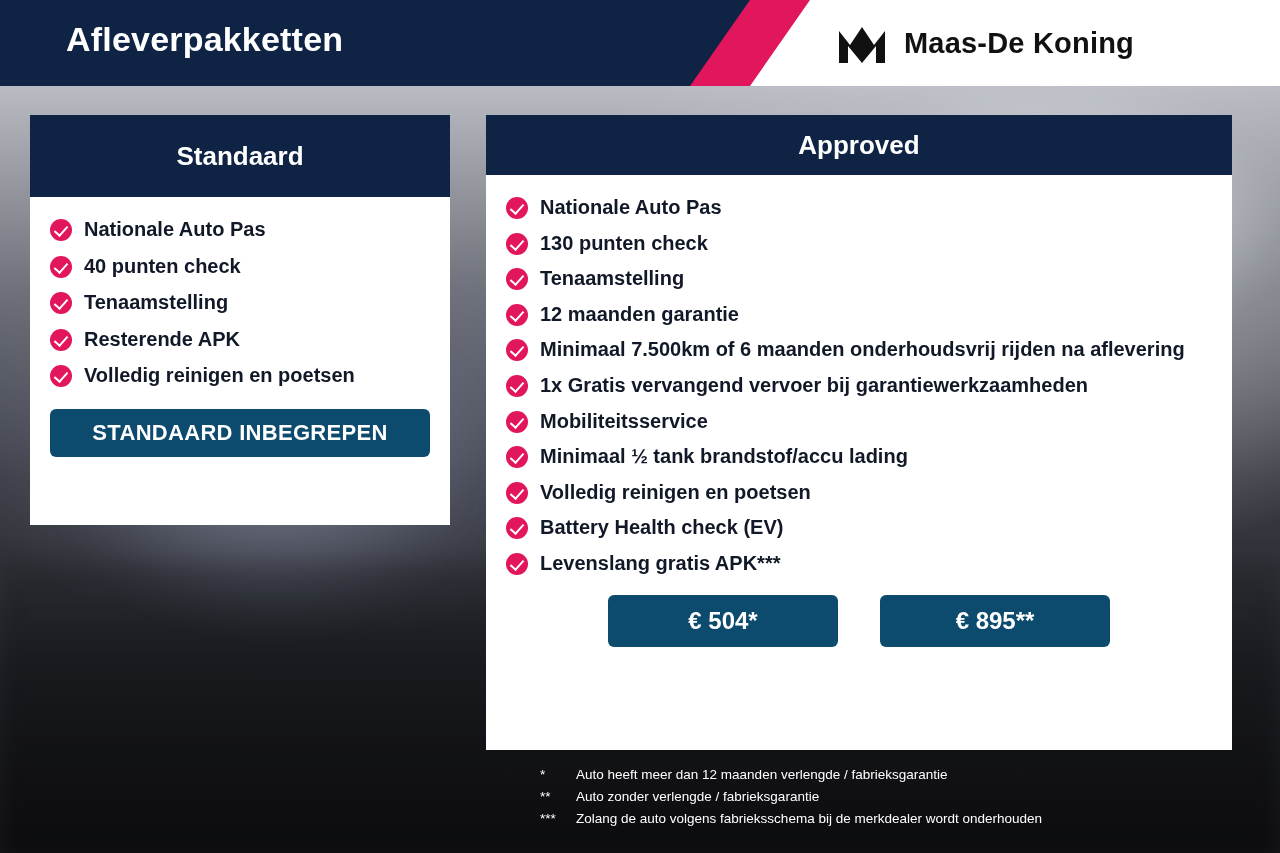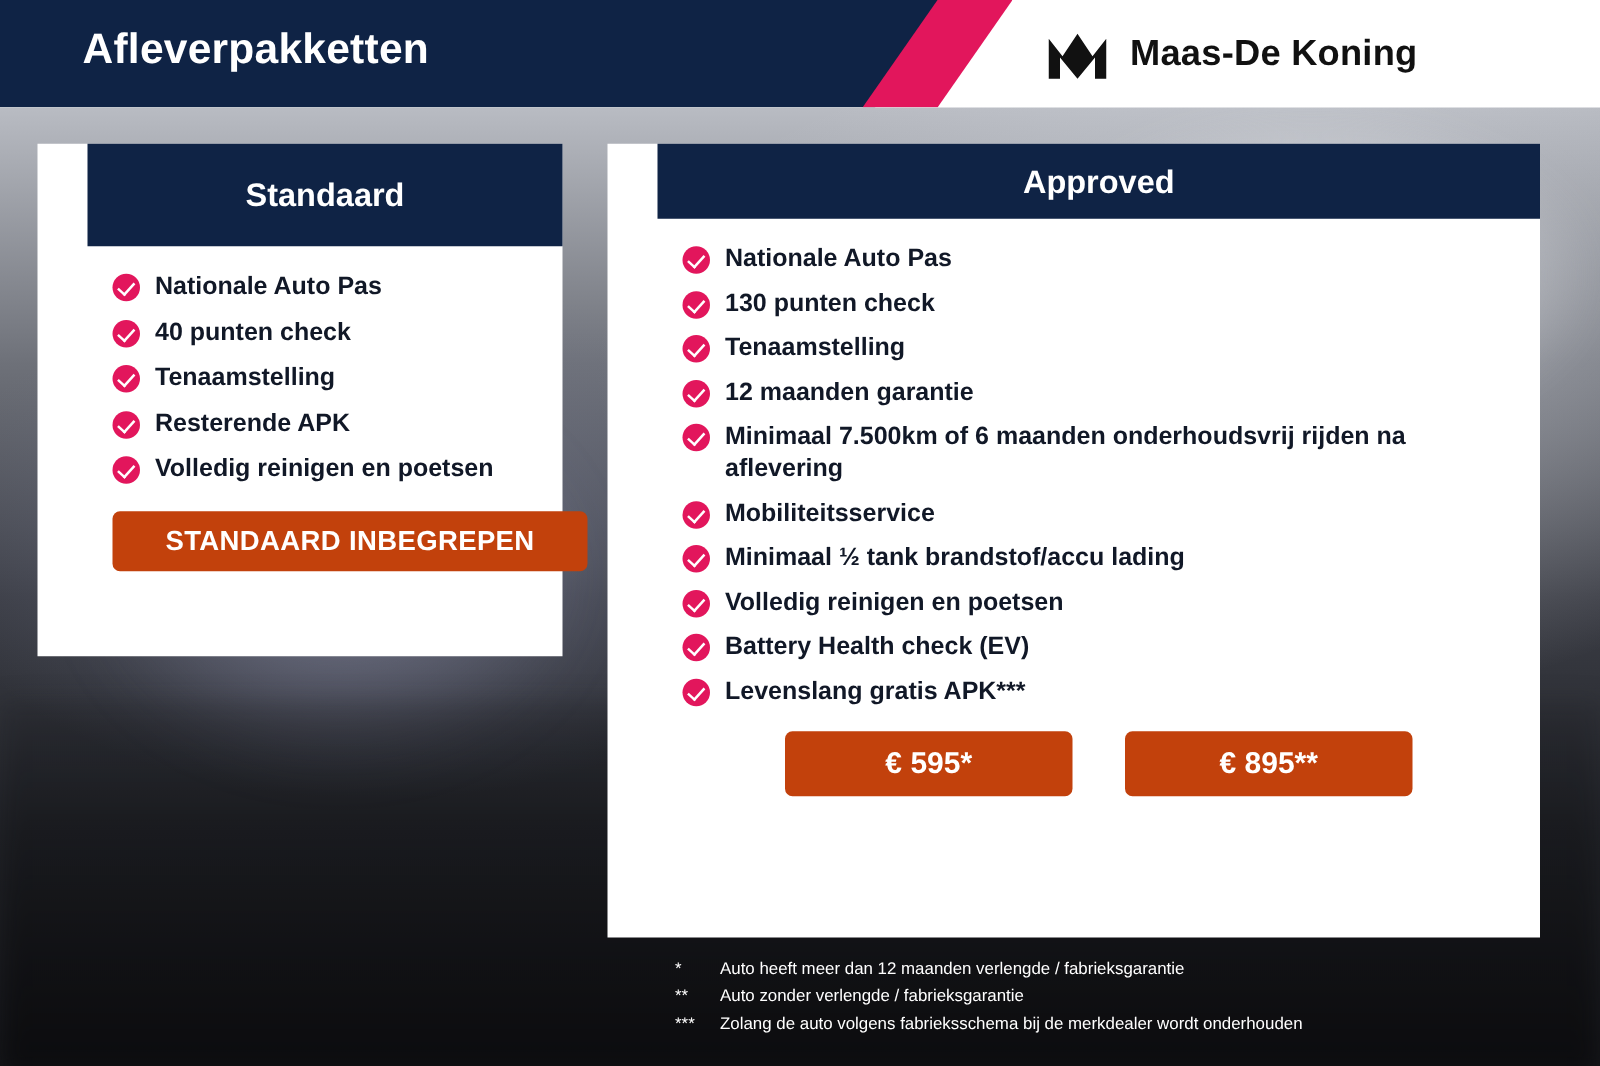--- a/index.html
+++ b/index.html
@@ -88,21 +88,20 @@
     font-size: 29px;
     font-weight: bold;
     color: #111111;
     letter-spacing: 0.2px;
   }
 
   
   .card {
     position: absolute;
     background: #ffffff;
-    padding-left: 40px;
   }
   .card-head {
     background: #0f2345;
     color: #ffffff;
     font-size: 26px;
     font-weight: bold;
     text-align: center;
     display: flex;
     align-items: center;
     justify-content: center;
@@ -139,21 +138,21 @@
     position: absolute;
     left: 7px; top: 4px;
     width: 6px; height: 11px;
     border: solid #ffffff;
     border-width: 0 2.6px 2.6px 0;
     transform: rotate(42deg);
   }
 
   .pill {
     display: block;
-    background: #c2410c;
+    background: #0c4a6e;
     color: #ffffff;
     font-weight: bold;
     text-align: center;
     border: none;
     border-radius: 6px;
     cursor: pointer;
     font-family: "Liberation Sans", sans-serif;
   }
   #standaard-included-button {
     width: 380px;
@@ -258,41 +257,45 @@
       <li>
         <span class="check"></span>
         <span>12 maanden garantie</span>
       </li>
       <li>
         <span class="check"></span>
         <span>Minimaal 7.500km of 6 maanden onderhoudsvrij rijden na aflevering</span>
       </li>
       <li>
         <span class="check"></span>
+        <span>1x Gratis vervangend vervoer bij garantiewerkzaamheden</span>
+      </li>
+      <li>
+        <span class="check"></span>
         <span>Mobiliteitsservice</span>
       </li>
       <li>
         <span class="check"></span>
         <span>Minimaal ½ tank brandstof/accu lading</span>
       </li>
       <li>
         <span class="check"></span>
         <span>Volledig reinigen en poetsen</span>
       </li>
       <li>
         <span class="check"></span>
         <span>Battery Health check (EV)</span>
       </li>
       <li>
         <span class="check"></span>
         <span>Levenslang gratis APK***</span>
       </li>
     </ul>
     <div class="price-row">
-      <button class="pill price-btn">€ 595*</button>
+      <button class="pill price-btn">€ 504*</button>
       <button class="pill price-btn">€ 895**</button>
     </div>
   </div>
 </div>
 
 <div class="footnotes">
   <div class="fn">
     <span class="marker">*</span>
     <span>Auto heeft meer dan 12 maanden verlengde / fabrieksgarantie</span>
   </div>

